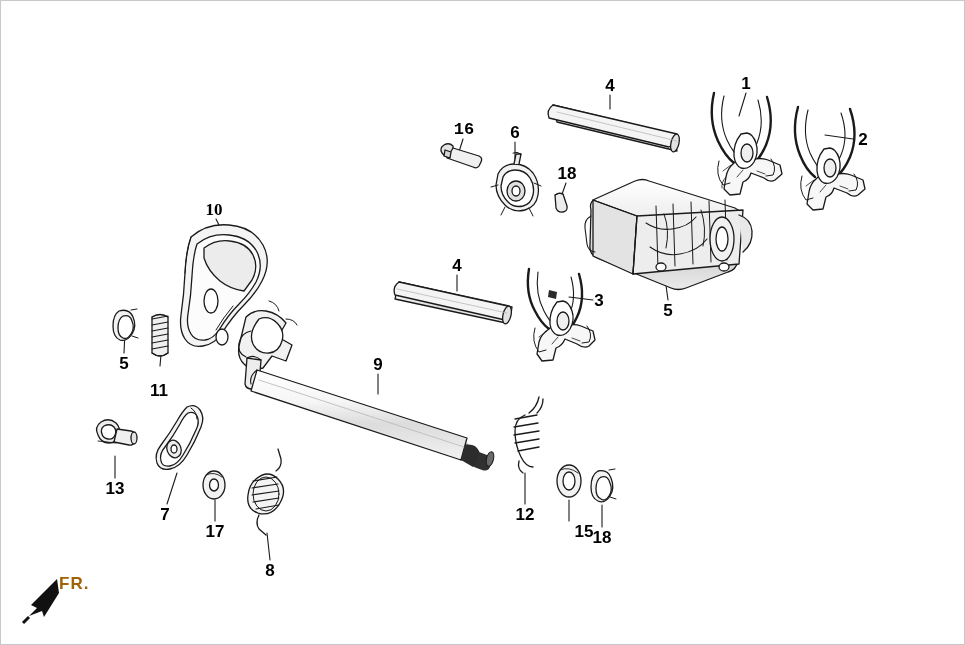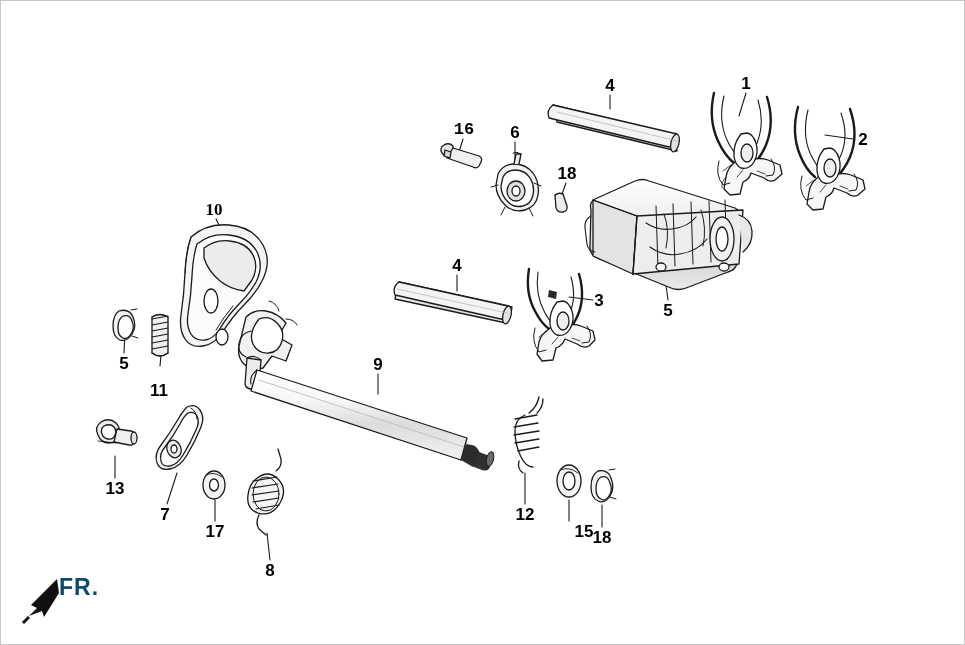--- a/index.html
+++ b/index.html
@@ -32,23 +32,23 @@
     font-size: 17px;
     font-weight: 700;
     color: #000000;
     line-height: 1;
     white-space: nowrap;
     transform: translate(-50%, -50%);
   }
   .fr-label {
     position: absolute;
     font-family: "Liberation Sans", sans-serif;
-    font-size: 23px;
+    font-size: 17px;
     font-weight: 700;
-    color: #0c4a6e;
+    color: #a16207;
     letter-spacing: 1px;
     white-space: nowrap;
     text-align: right;
   }
 </style>
 </head>
 <body>
 
 <div id="page">
 

